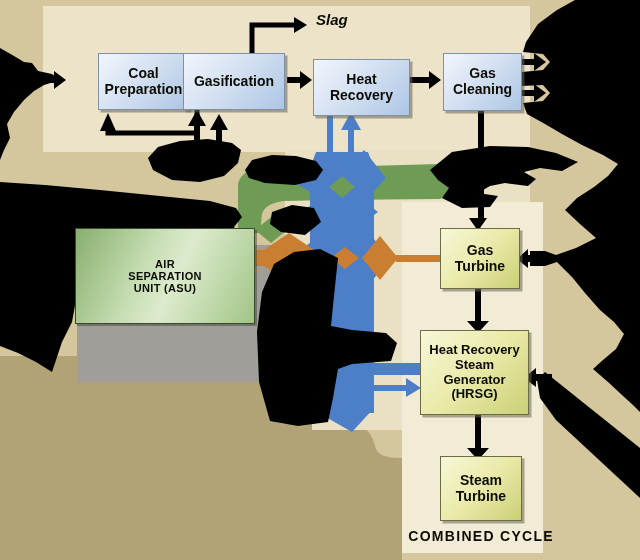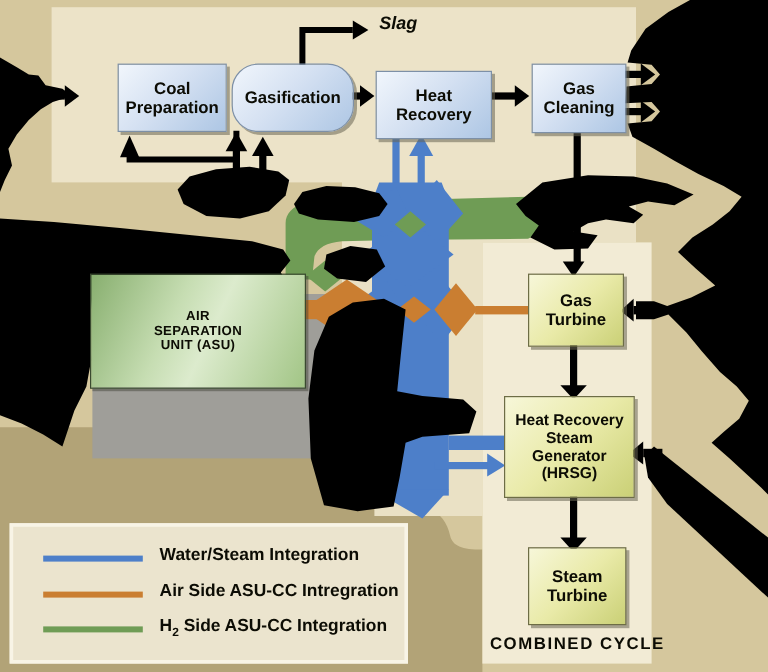--- a/index.html
+++ b/index.html
@@ -107,42 +107,34 @@
     <path d="M148,158 L158,147 L180,141 L208,139 L232,143 L241,150 L238,163 L224,176 L200,182 L172,180 L153,170 Z"></path>
     <path d="M245,170 L252,160 L272,155 L296,156 L316,161 L323,170 L316,180 L295,185 L265,183 L249,178 Z"></path>
     <path d="M0,182 L45,185 L100,190 L160,196 L210,201 L236,208 L242,217 L234,227 L241,238 L228,244 L190,241 L150,240 L110,243 L77,245 L75,268 L76,300 L72,322 L62,342 L52,372 L36,362 L18,353 L0,346 Z"></path>
     <path d="M272,212 L292,205 L314,208 L321,222 L305,235 L281,232 L270,224 Z"></path>
     <path d="M257,332 L262,292 L274,264 L294,252 L320,249 L338,258 L334,296 L331,326 L352,330 L386,333 L397,343 L391,361 L352,364 L338,369 L333,398 L328,422 L298,426 L270,421 L259,382 Z"></path>
   </g>
 </svg>
 
 <div class="pbox blue" style="left:66px;top:53px;width:89px;height:55px;margin-left:32px;">Coal
 Preparation</div>
-<div class="pbox blue" style="left:193px;top:53px;width:100px;height:55px;border-radius:22px;">Gasification</div>
+<div class="pbox blue" style="left:183px;top:53px;width:100px;height:55px;">Gasification</div>
 <div class="pbox blue" style="left:313px;top:59px;width:95px;height:55px;">Heat
 Recovery</div>
 <div class="pbox blue" style="left:443px;top:53px;width:77px;height:56px;">Gas
 Cleaning</div>
 <div class="pbox asu" style="left:75px;top:228px;width:178px;height:94px;">AIR
 SEPARATION
 UNIT (ASU)</div>
 <div class="pbox turb" style="left:440px;top:228px;width:78px;height:59px;">Gas
 Turbine</div>
 <div class="pbox turb" style="left:420px;top:330px;width:107px;height:83px;font-size:13px;">Heat Recovery
 Steam
 Generator
 (HRSG)</div>
 <div class="pbox turb" style="left:440px;top:456px;width:80px;height:63px;">Steam
 Turbine</div>
 
 <div class="lbl" style="left:316px;top:12px;font-size:15px;font-style:italic;">Slag</div>
 <div class="lbl title" style="left:402px;top:529px;width:152px;text-align:right;">COMBINED  CYCLE</div>
 
-<div id="legendBox">
-  <div class="legline" style="top:24px;background:#4d7fc9;"></div>
-  <div class="legtxt" style="top:16px;">Water/Steam Integration</div>
-  <div class="legline" style="top:54px;background:#ca7e31;"></div>
-  <div class="legtxt" style="top:46px;">Air Side ASU-CC Intregration</div>
-  <div class="legline" style="top:83px;background:#6f9c55;"></div>
-  <div class="legtxt" style="top:75px;"><span>H</span><sub>2</sub><span> Side ASU-CC Integration</span></div>
-</div>
 
 </div>
 
 </body></html>

